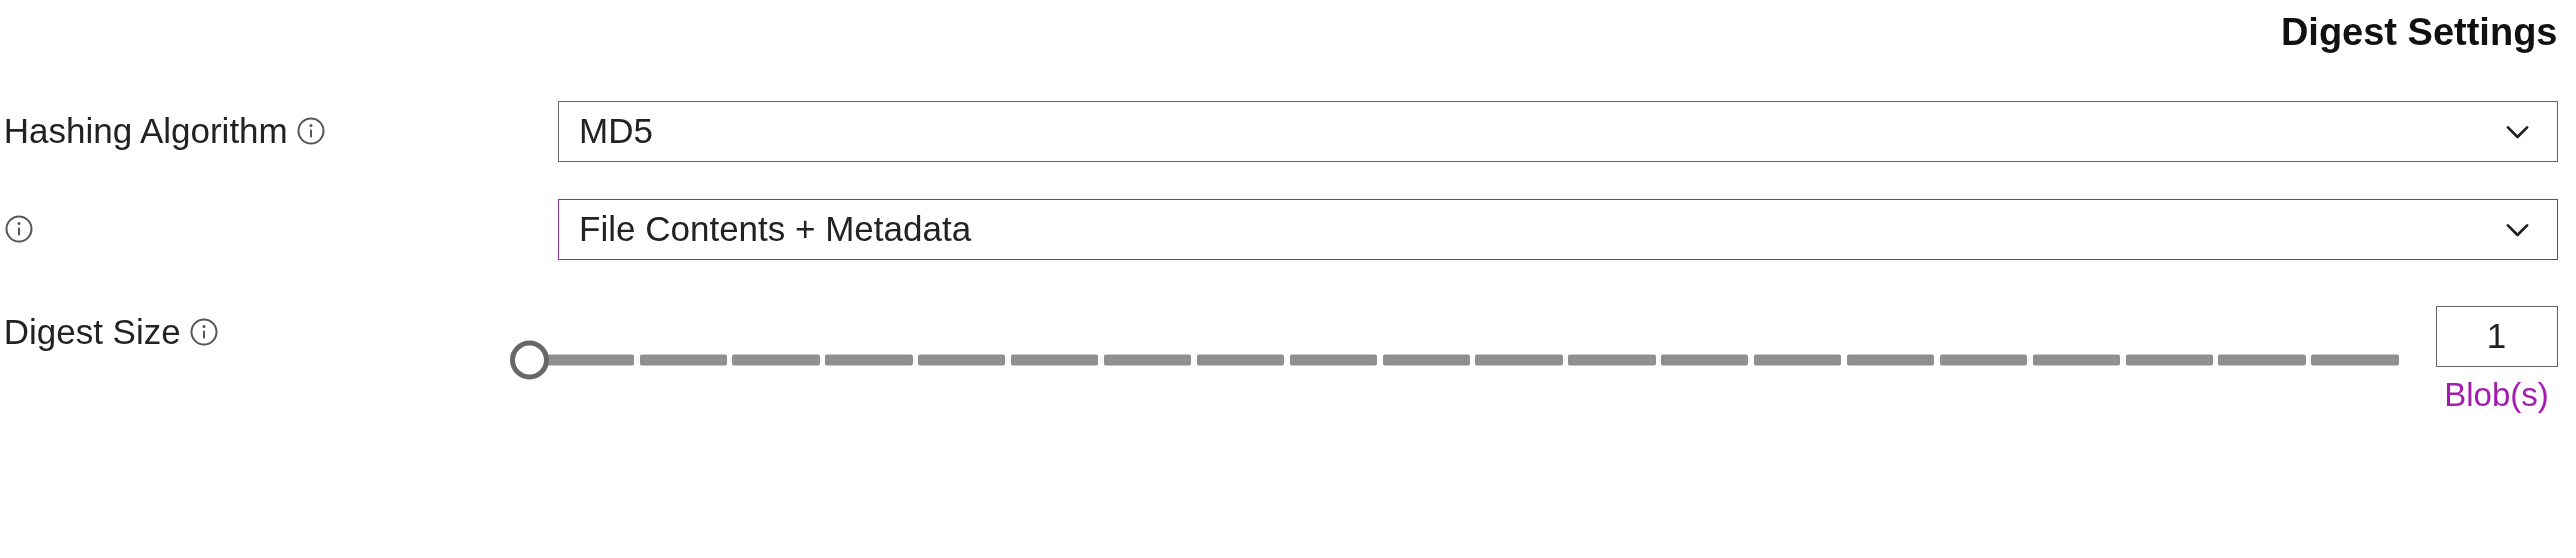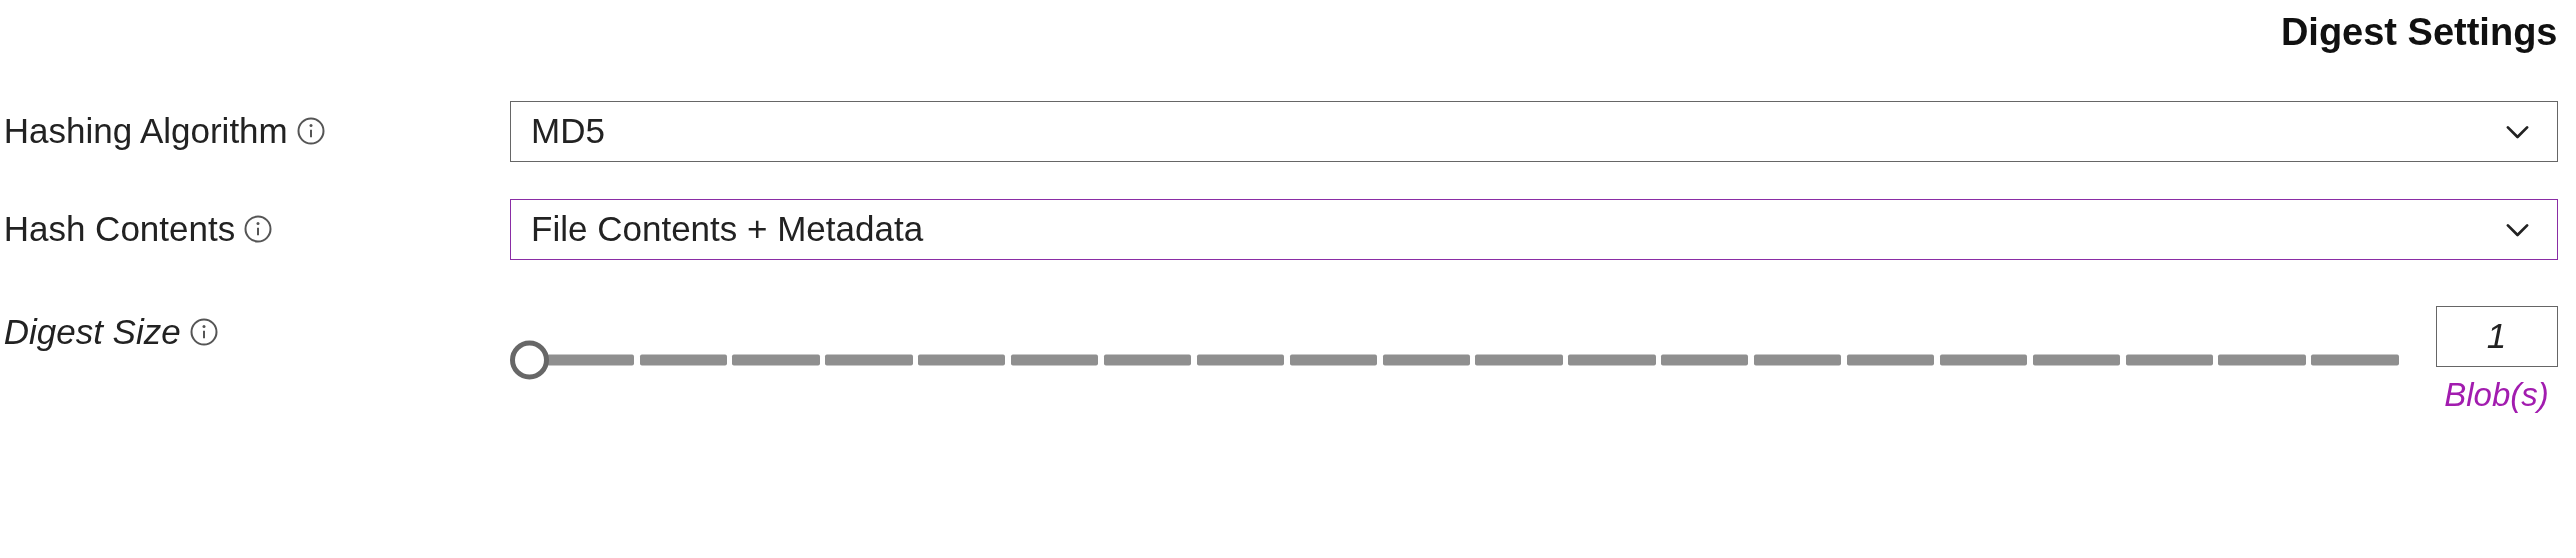--- a/index.html
+++ b/index.html
@@ -42,20 +42,21 @@
       justify-content: center;
       width: 30px;
       height: 30px;
     }
     .info-icon svg { width: 30px; height: 30px; }
     .control-col {
       flex: 1 1 auto;
       display: flex;
       align-items: center;
       padding-right: 18.5px;
+      margin-left: 48px;
     }
     .select {
       width: 100%;
       height: 61px;
       border: 1.9px solid #666;
       background: #fff;
       display: flex;
       align-items: center;
       justify-content: space-between;
       padding: 0 20.4px;
@@ -134,21 +135,21 @@
       background: #fff;
       text-align: center;
       font-size: 35px;
       color: #222;
       line-height: 57px;
     }
     .size-unit {
       font-size: 33px;
       color: #a21caf;
     }
-    .row-slider { align-items: flex-start; padding-top: 28px; font-style: italic; }
+    .row-slider { align-items: flex-start; padding-top: 28px; }
     .row-slider .label-col { padding-top: 5.6px; }
   </style>
 </head>
 <body>
 
 <h2 class="section-title">Digest Settings</h2>
 
 <div class="row">
   <div class="label-col">
     <span class="label-text">Hashing Algorithm</span>
@@ -167,21 +168,20 @@
         <svg viewBox="0 0 24 24" fill="none" stroke="#222" stroke-width="2" stroke-linecap="round" stroke-linejoin="round">
           <polyline points="5 9 12 16 19 9"></polyline>
         </svg>
       </span>
     </div>
   </div>
 </div>
 
 <div class="row">
   <div class="label-col">
-    <span class="label-text">Hash Contents</span>
     <span class="info-icon">
       <svg viewBox="0 0 24 24" fill="none" stroke="#555" stroke-width="1.6">
         <circle cx="12" cy="12" r="10"></circle>
         <circle cx="12" cy="7.5" r="1.2" fill="#555" stroke="none"></circle>
         <line x1="12" y1="11" x2="12" y2="17"></line>
       </svg>
     </span>
   </div>
   <div class="control-col">
     <div class="select focused">

